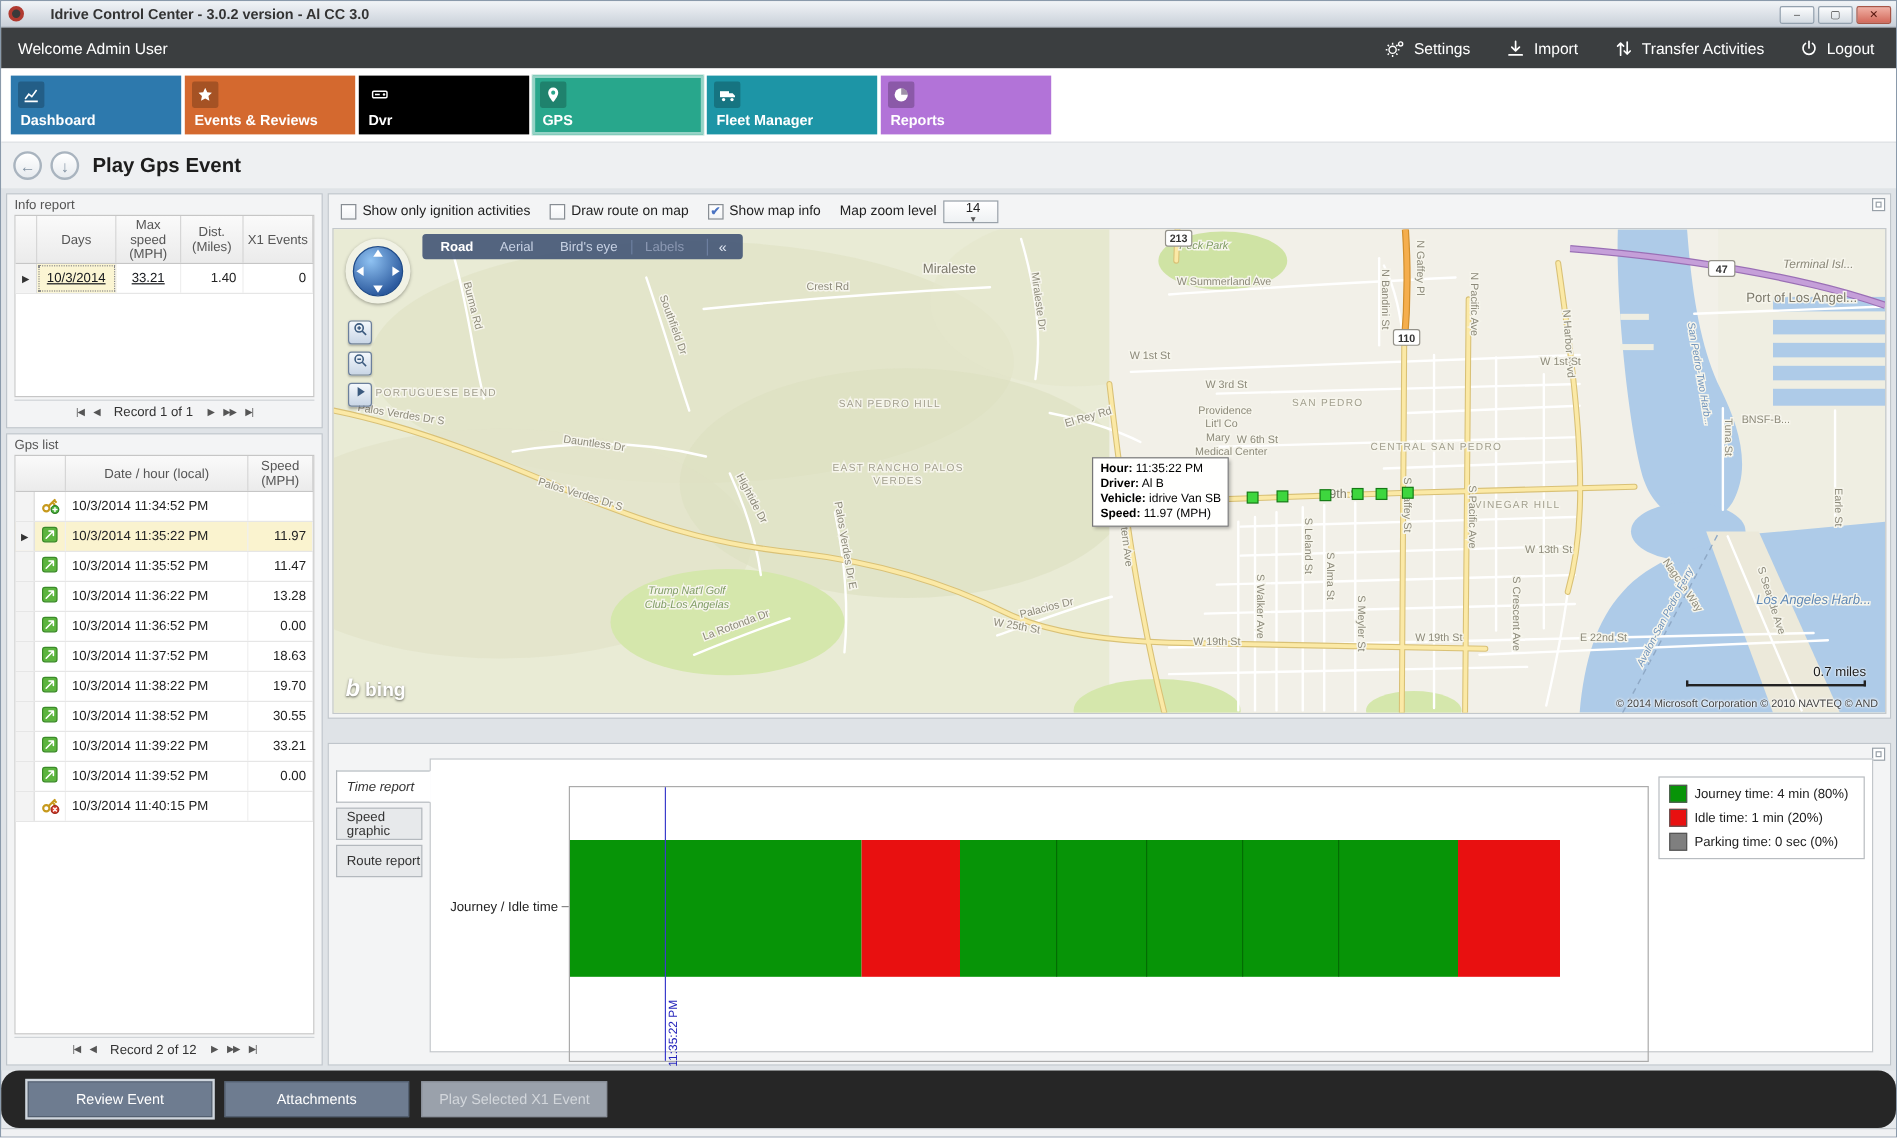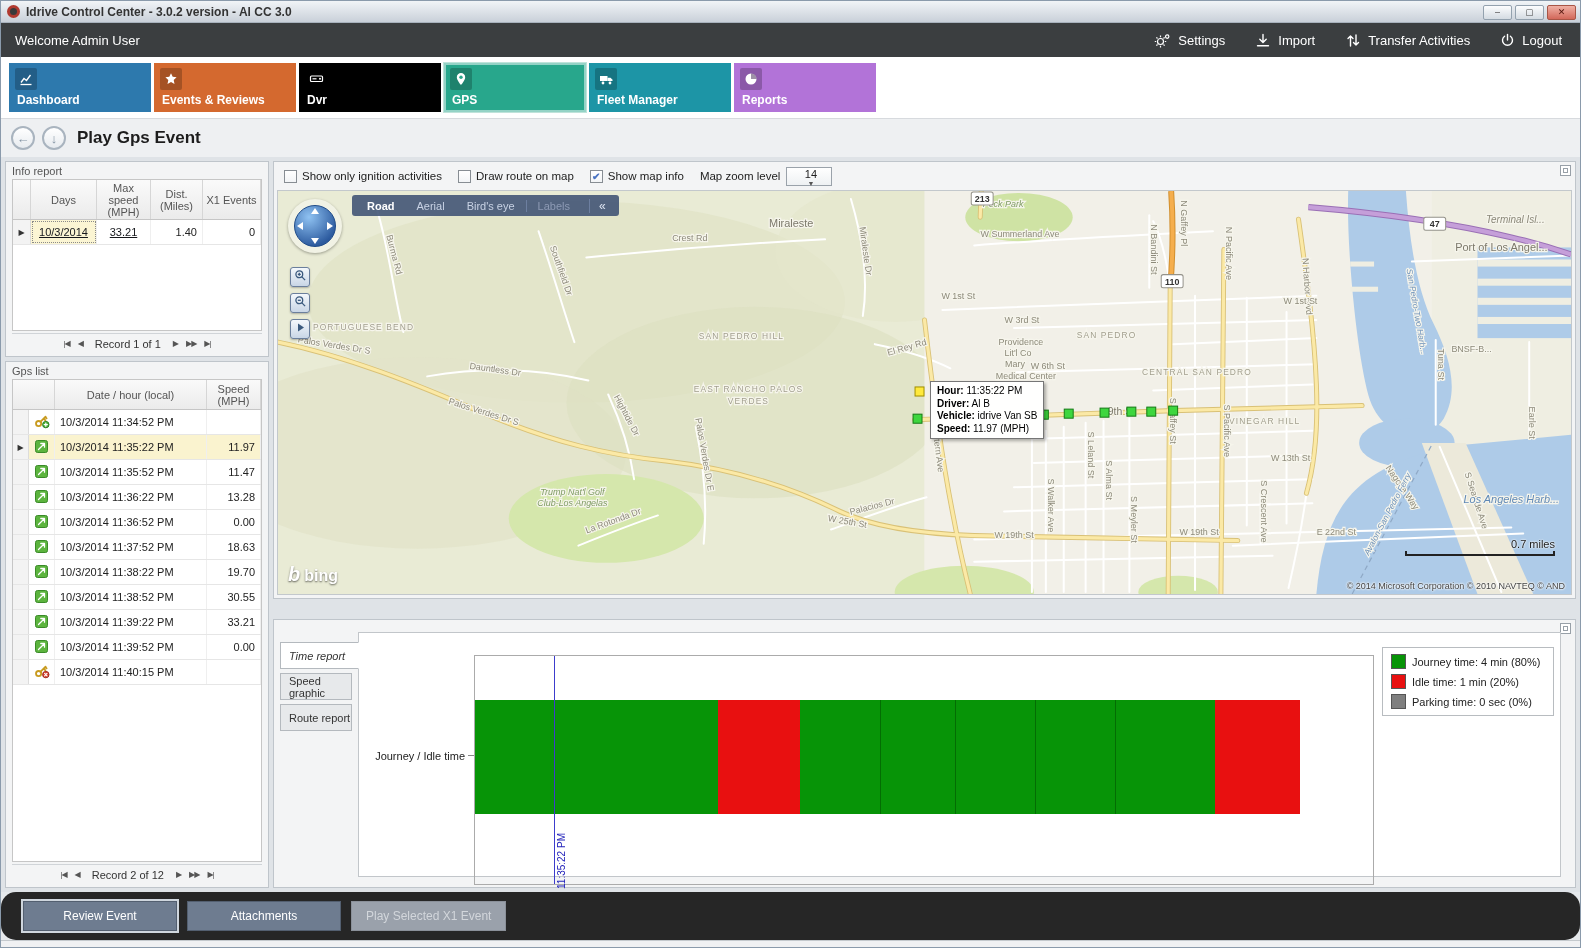--- a/index.html
+++ b/index.html
@@ -1,21 +1,21 @@
 <!DOCTYPE html>
 <html><head>
 <meta charset="utf-8">
 <style>
   * { box-sizing:border-box; margin:0; padding:0; }
   html,body { width:1581px; height:948px; overflow:hidden; }
   body { font-family:"Liberation Sans",sans-serif; background:#fff; position:relative; }
   .window { position:absolute; inset:0; display:flex; flex-direction:column; border:1px solid #8a9aab; background:#e6e9ec; }
 
   
-  .titlebar { flex:0 0 22px; display:flex; align-items:center; gap:6px; padding:0 4px 0 6px;
+  .titlebar { flex:0 0 22px; display:flex; align-items:center; gap:22px; padding:0 4px 0 6px;
     background:linear-gradient(#f1f4f7,#c9d0d9); border-bottom:1px solid #a8b2bd; font-size:12px; font-weight:bold; color:#333; }
   .app-logo { width:13px; height:13px; border-radius:50%; border:3px solid #b03a30; background:#3a3a3a; flex:0 0 13px; }
   .title-text { margin-right:auto; }
   .win-btn { display:inline-block; width:29px; height:15px; border:1px solid #93a1ae; border-radius:2px;
     background:linear-gradient(#fcfdfe,#d4dbe2); font-size:9px; font-weight:normal; line-height:13px; text-align:center; color:#444; margin-left:3px; }
   .win-btn.close { background:linear-gradient(#f0b0a4,#d2685a); color:#55150d; border-color:#a85546; }
 
   
   .topbar { flex:0 0 34px; background:#3b3e40; color:#fff; display:flex; align-items:center; padding:0 18px 0 14px; font-size:13px; }
   .top-actions { margin-left:auto; display:flex; gap:30px; align-items:center; }
@@ -106,26 +106,26 @@
     background:radial-gradient(circle at 35% 28%, #8fc2f2, #2c5a9e 75%); border:1px solid #1e4a88; }
   .compass i { position:absolute; width:0; height:0; border:4px solid transparent; }
   .compass .n { top:9px;  left:50%; margin-left:-4px; border-bottom:6px solid #fff; border-top:none; }
   .compass .s { bottom:9px; left:50%; margin-left:-4px; border-top:6px solid #fff; border-bottom:none; }
   .compass .w { left:9px;  top:50%; margin-top:-4px; border-right:6px solid #fff; border-left:none; }
   .compass .e { right:9px; top:50%; margin-top:-4px; border-left:6px solid #fff; border-right:none; }
   .map-zoom-controls { position:absolute; left:12px; top:76px; display:flex; flex-direction:column; gap:6px; }
   .mapbtn { width:20px; height:20px; border:1px solid #6b7f9c; border-radius:3px; background:linear-gradient(#f4f8fc,#c9d6e6);
     display:flex; align-items:center; justify-content:center; cursor:pointer; box-shadow:0 1px 2px rgba(0,0,0,.25); }
 
-  .map-tooltip { position:absolute; left:652px; top:190px; background:#fffffe; border:1px solid #767676;
+  .map-tooltip { position:absolute; left:632px; top:190px; background:#fffffe; border:1px solid #767676;
     box-shadow:2px 2px 3px rgba(0,0,0,.3); font-size:10px; line-height:12.5px; padding:3px 6px; white-space:nowrap; z-index:5; }
   .bing-logo { position:absolute; left:10px; bottom:8px; color:#fff; text-shadow:0 1px 2px rgba(0,0,0,.6);
     font-size:16px; font-weight:bold; display:flex; align-items:baseline; gap:4px; }
   .bing-mark { font-size:20px; font-style:italic; }
-  .map-scale { position:absolute; right:16px; bottom:38px; font-size:11px; color:#1a1a1a;
+  .map-scale { position:absolute; right:16px; bottom:22px; font-size:11px; color:#1a1a1a;
     text-shadow:0 0 2px #fff,0 0 2px #fff; text-align:right; }
   .scale-line { width:150px; height:5px; border-bottom:2px solid #222; border-left:2px solid #222; border-right:2px solid #222; margin-top:1px; }
   .map-copy { position:absolute; right:6px; bottom:3px; font-size:9px; color:#444; text-shadow:0 0 2px #fff,0 0 2px #fff,0 0 3px #fff; }
 
   
   #panel-chart { flex:1; }
   .chart-tabs { position:absolute; left:6px; top:22px; width:80px; }
   .ctab { height:27px; border:1px solid #b4b9be; background:#e7e9eb; color:#333; font-size:11px;
     display:flex; align-items:center; padding-left:8px; margin-bottom:4px; width:72px; cursor:pointer; }
   .ctab.active { background:#fff; width:79px; border-right:1px solid #fff; position:relative; z-index:3;font-style:italic; }

